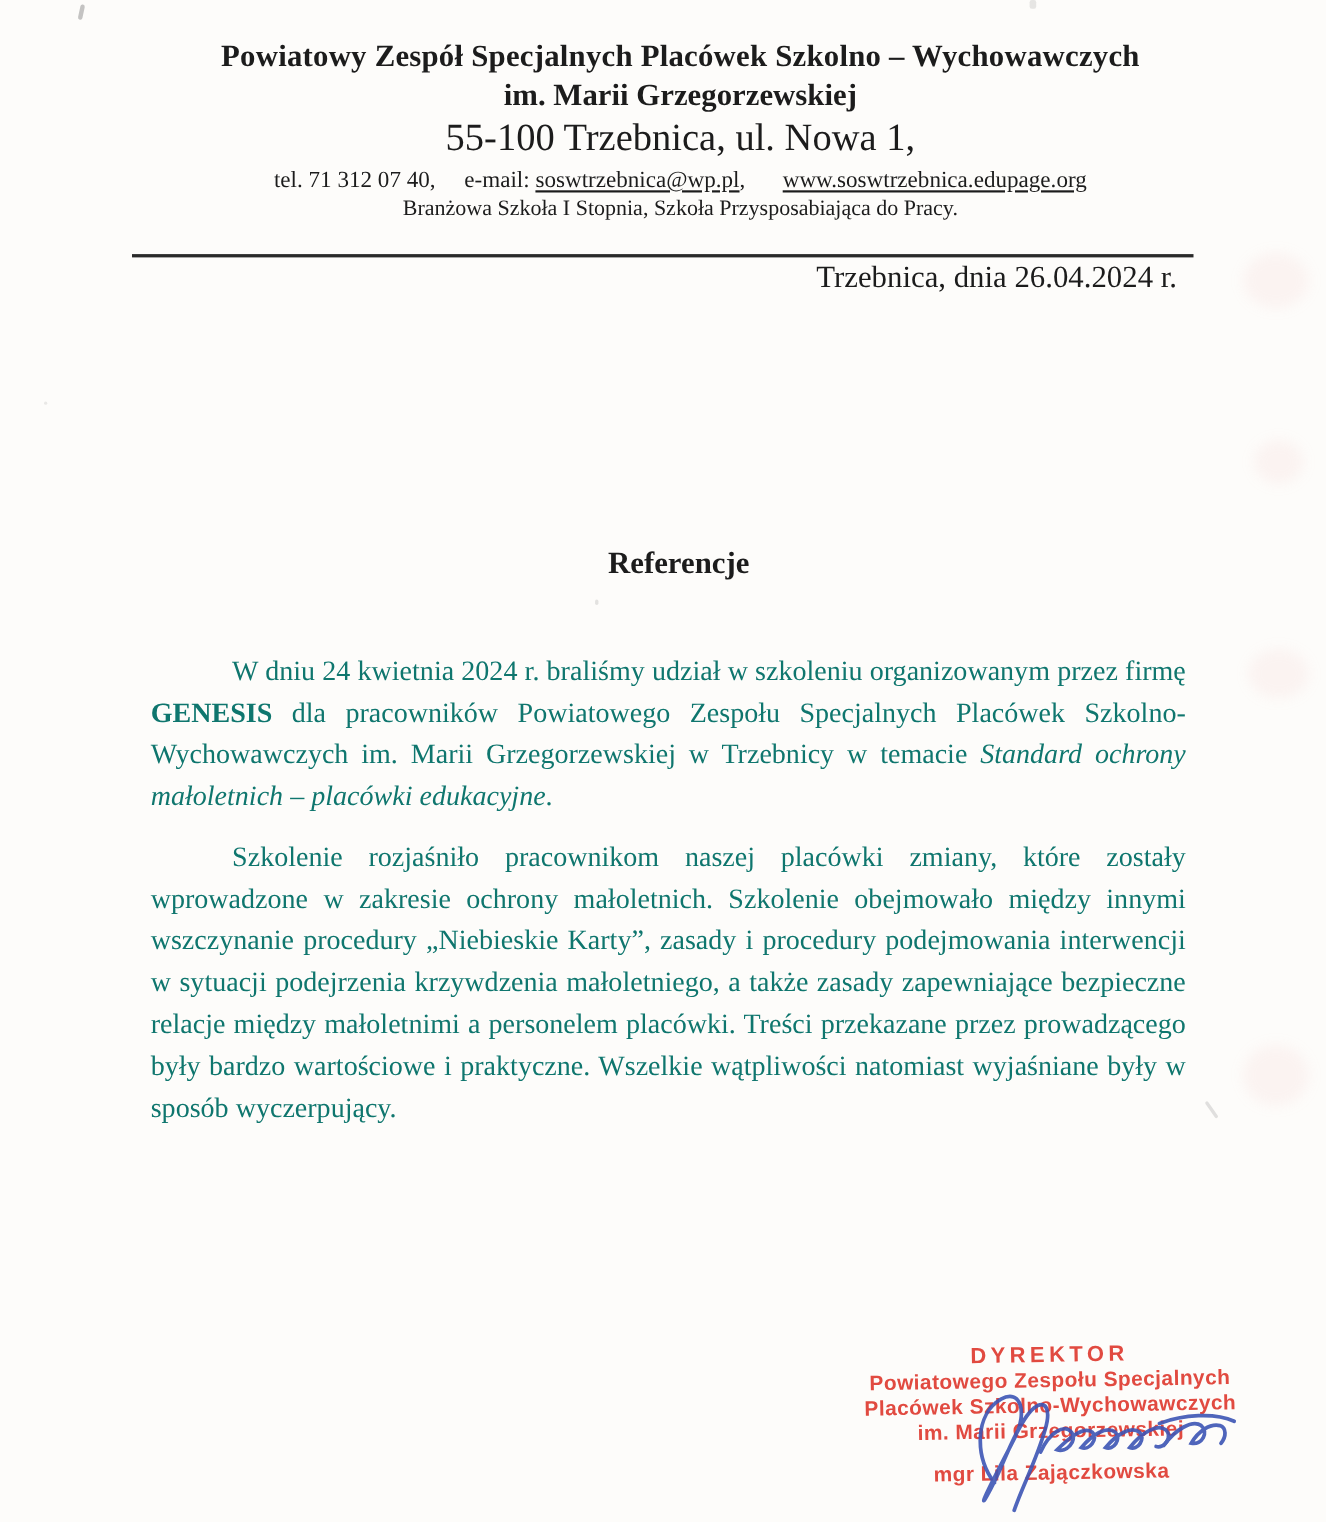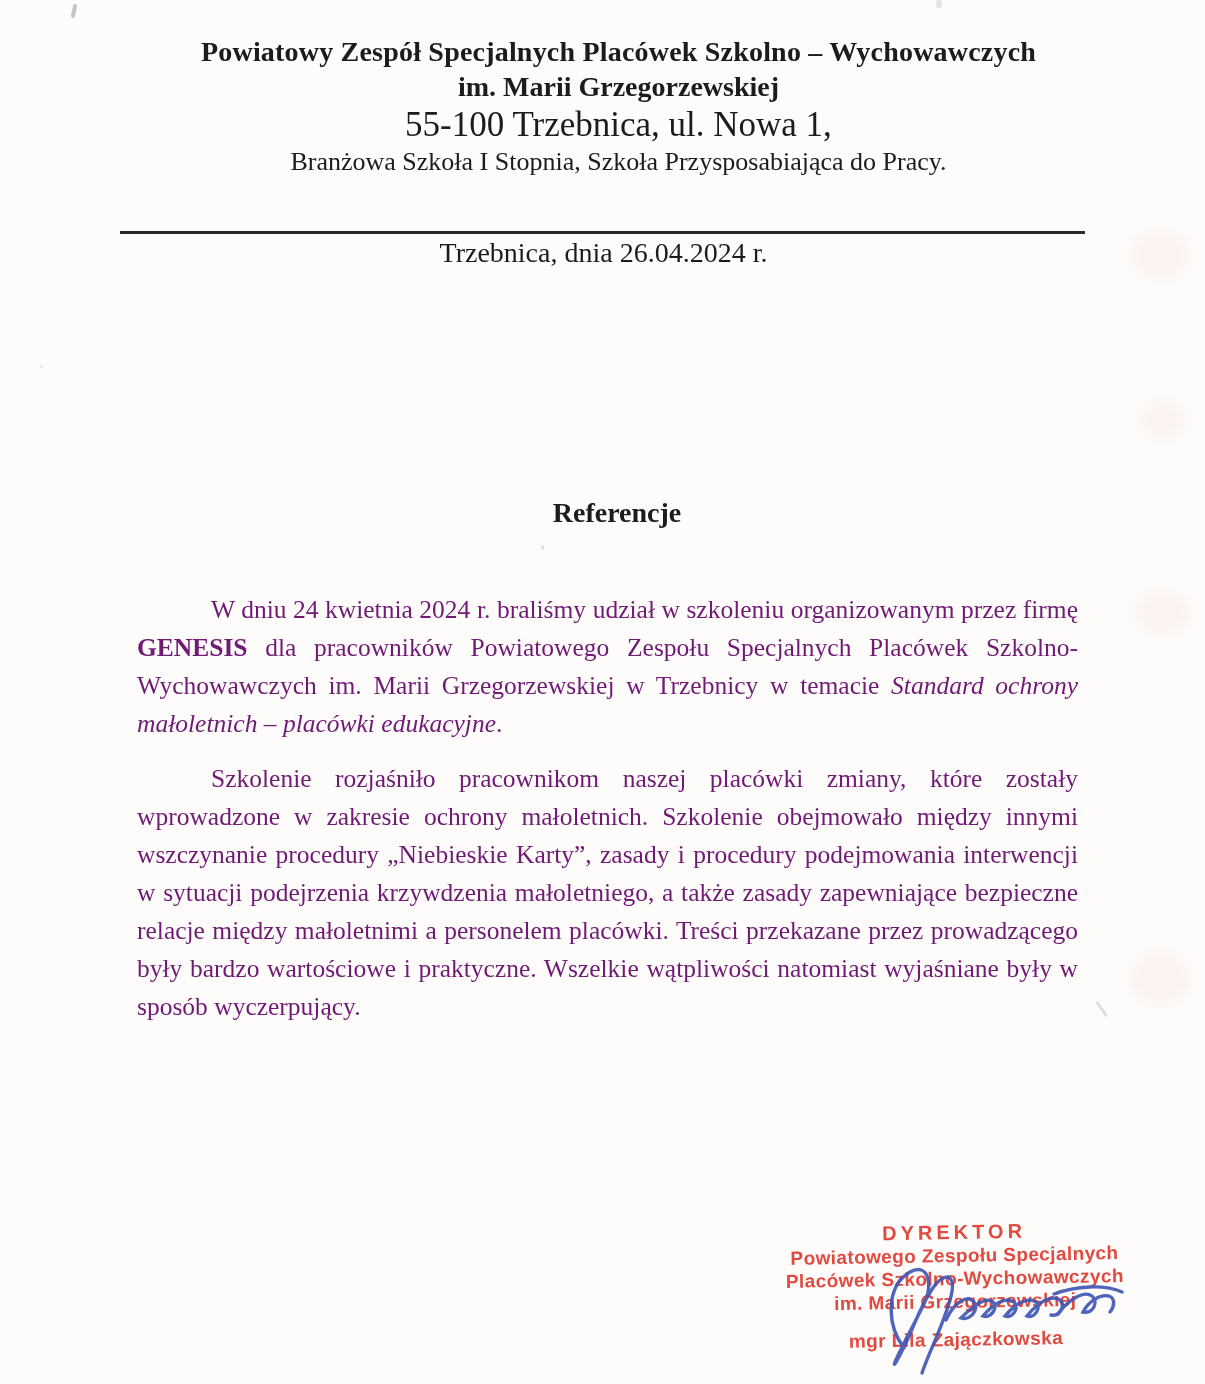--- a/index.html
+++ b/index.html
@@ -22,44 +22,44 @@
   }
   .org-line1 { font-size:28px; font-weight:bold; letter-spacing:0.2px; }
   .org-line2 { font-size:28px; font-weight:bold; margin-top:3px; }
   .org-address { font-size:35px; margin-top:2px; }
   .contact-line { font-size:21px; margin-top:6px; white-space:nowrap; }
   .contact-line .gap { display:inline-block; width:26px; }
   .contact-line .gap2 { display:inline-block; width:34px; }
   .u { text-decoration:underline; text-underline-offset:3px; }
   .units-line1 { font-size:21px; margin-top:3px; }
   .units-line1 b { font-weight:bold; }
-  .units-line2 { font-size:26px; margin-top:2px;text-align:center; }
+  .units-line2 { font-size:20px; margin-top:2px;text-align:center; }
   .units-line3 { font-size:21px; font-weight:bold; margin-top:2px; }
   .head-rule {
     position:absolute; top:231px; left:120px; width:965px; height:3px;
     background:#2a2a2a; border:none;
   }
   .date-line {
     position:absolute; top:237px; left:137px; width:933px;
-    text-align:center; font-size:28px;
+    text-align:right; font-size:28px;
   }
   .doc-title {
     position:absolute; top:497px; left:0; width:1210px;
     text-align:center; font-size:28px; font-weight:bold;
   }
   .doc-title span { text-underline-offset:5px; text-decoration-thickness:2.5px;margin-left:24px; }
 
   .doc-body {
     position:absolute; top:591px; left:137px; width:941px;
   }
   .doc-body p {
     font-size:25.5px; line-height:38px;
     text-align:justify; text-indent:74px;
     margin:0 0 17px 0;
-    color:#701a75;
+    color:#0f766e;
   }
   .doc-body p.p2 { }
   .doc-body .b { font-weight:bold; }
   .doc-body .i { font-style:italic; }
 
   .stamp {
     position:absolute; top:1221px; left:780px; width:350px;
     text-align:center;
     color:#df3d33;
     font-family:"Liberation Sans", sans-serif;
@@ -82,20 +82,24 @@
 <div class="speck" style="top:4px; left:72px; width:4px; height:14px; transform:rotate(12deg);"></div>
 <div class="speck" style="top:0px; left:936px; width:6px; height:8px; opacity:0.4;"></div>
 <div class="speck" style="top:1000px; left:1100px; width:2.5px; height:18px; transform:rotate(-35deg); opacity:0.5;"></div>
 <div class="speck" style="top:545px; left:541px; width:3px; height:5px; opacity:0.45;"></div>
 <div class="speck" style="top:365px; left:40px; width:3px; height:3px; opacity:0.35;"></div>
 
 <header class="letterhead">
   <div class="org-line1">Powiatowy Zespół Specjalnych Placówek Szkolno – Wychowawczych</div>
   <div class="org-line2">im. Marii Grzegorzewskiej</div>
   <div class="org-address">55-100 Trzebnica, ul. Nowa 1,</div>
+  <div class="contact-line">
+    <span>tel. 71 312 07 40,</span><span class="gap"></span><span>e-mail:</span>
+    <span class="u">soswtrzebnica@wp.pl</span><span>,</span><span class="gap2"></span><span class="u">www.soswtrzebnica.edupage.org</span>
+  </div>
   <div class="units-line2">Branżowa Szkoła I Stopnia, Szkoła Przysposabiająca do Pracy.</div>
 </header>
 
 <hr class="head-rule">
 
 <div class="date-line">Trzebnica, dnia 26.04.2024 r.</div>
 
 <div class="doc-title"><span>Referencje</span></div>
 
 <main class="doc-body">

